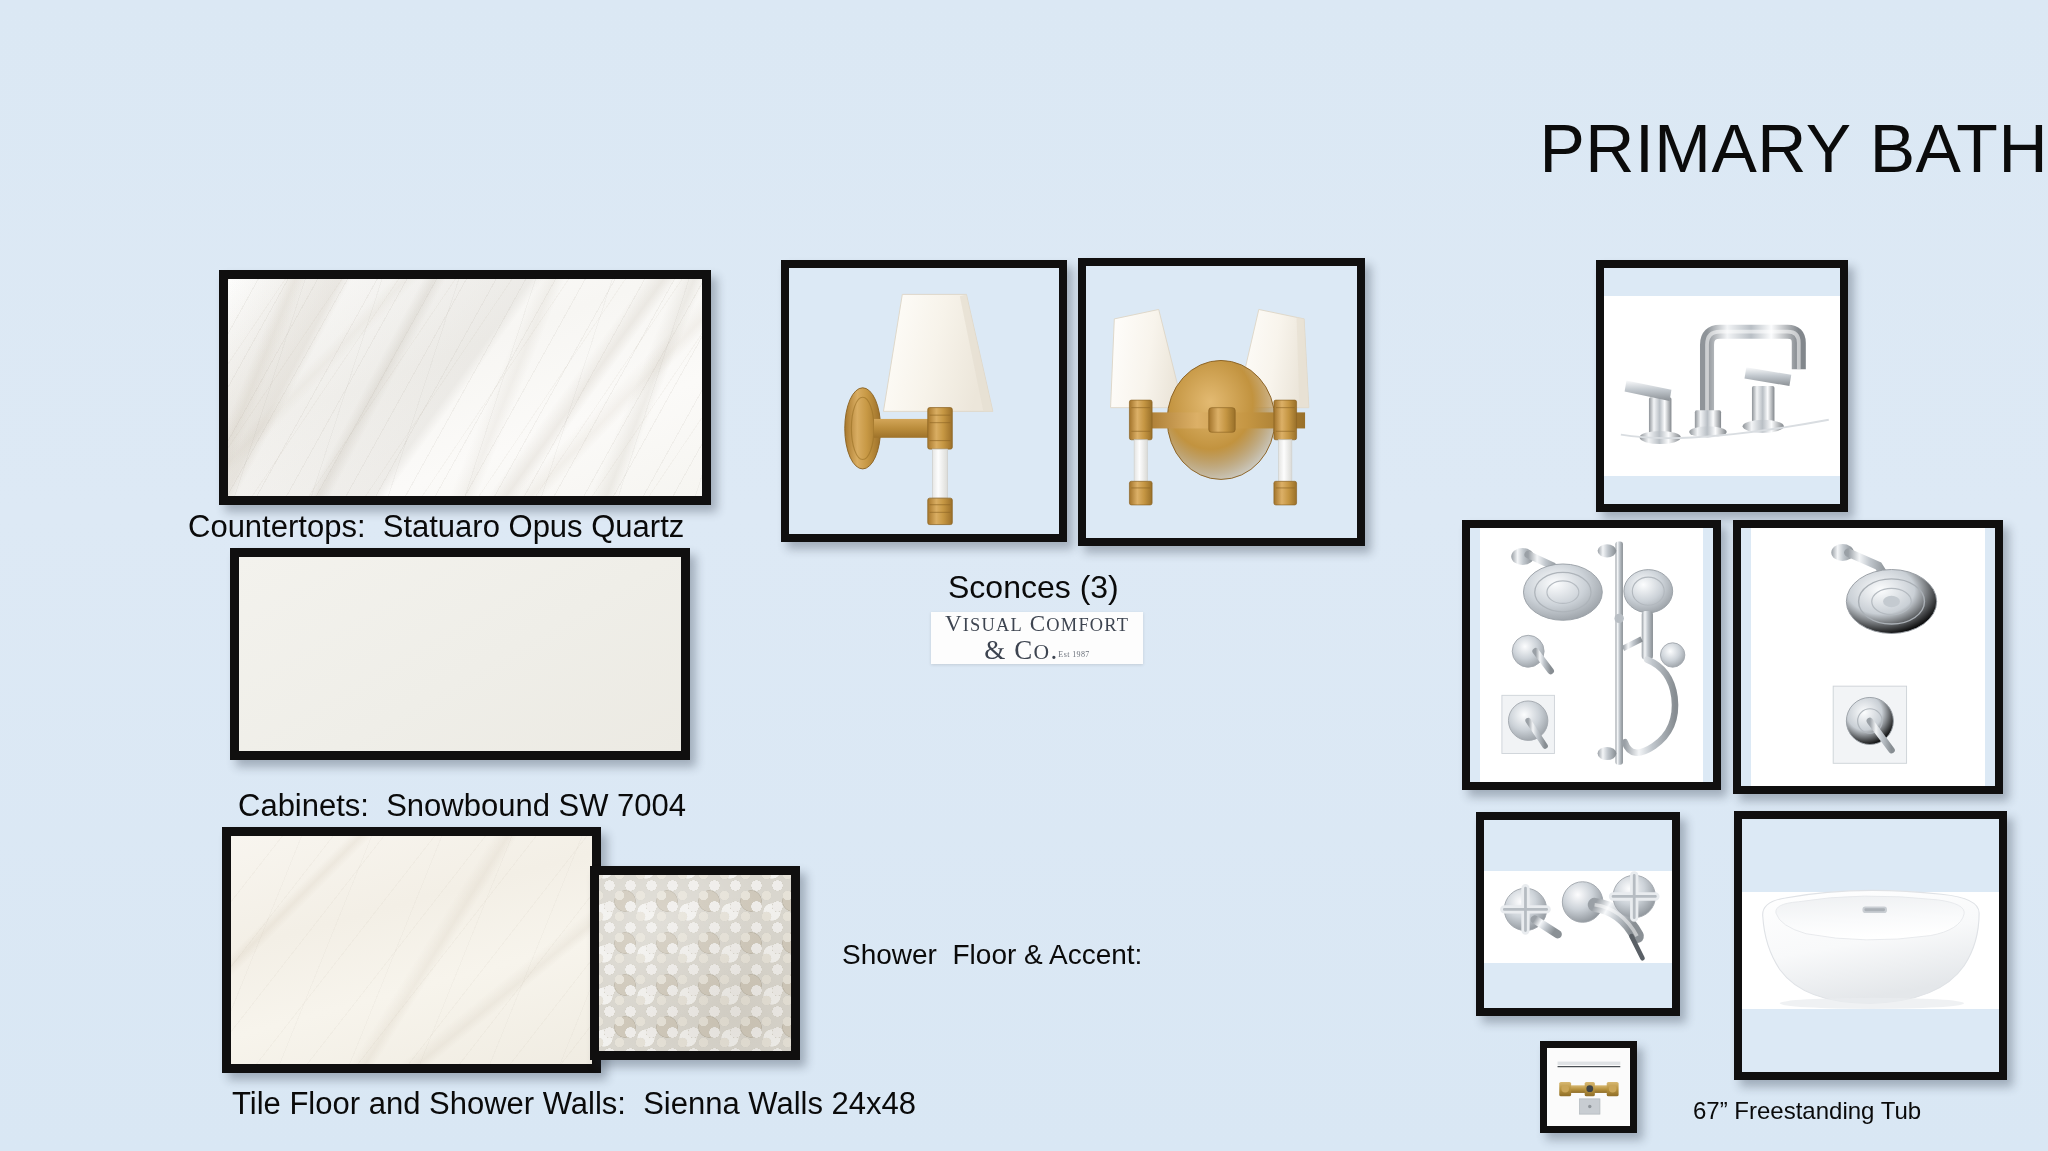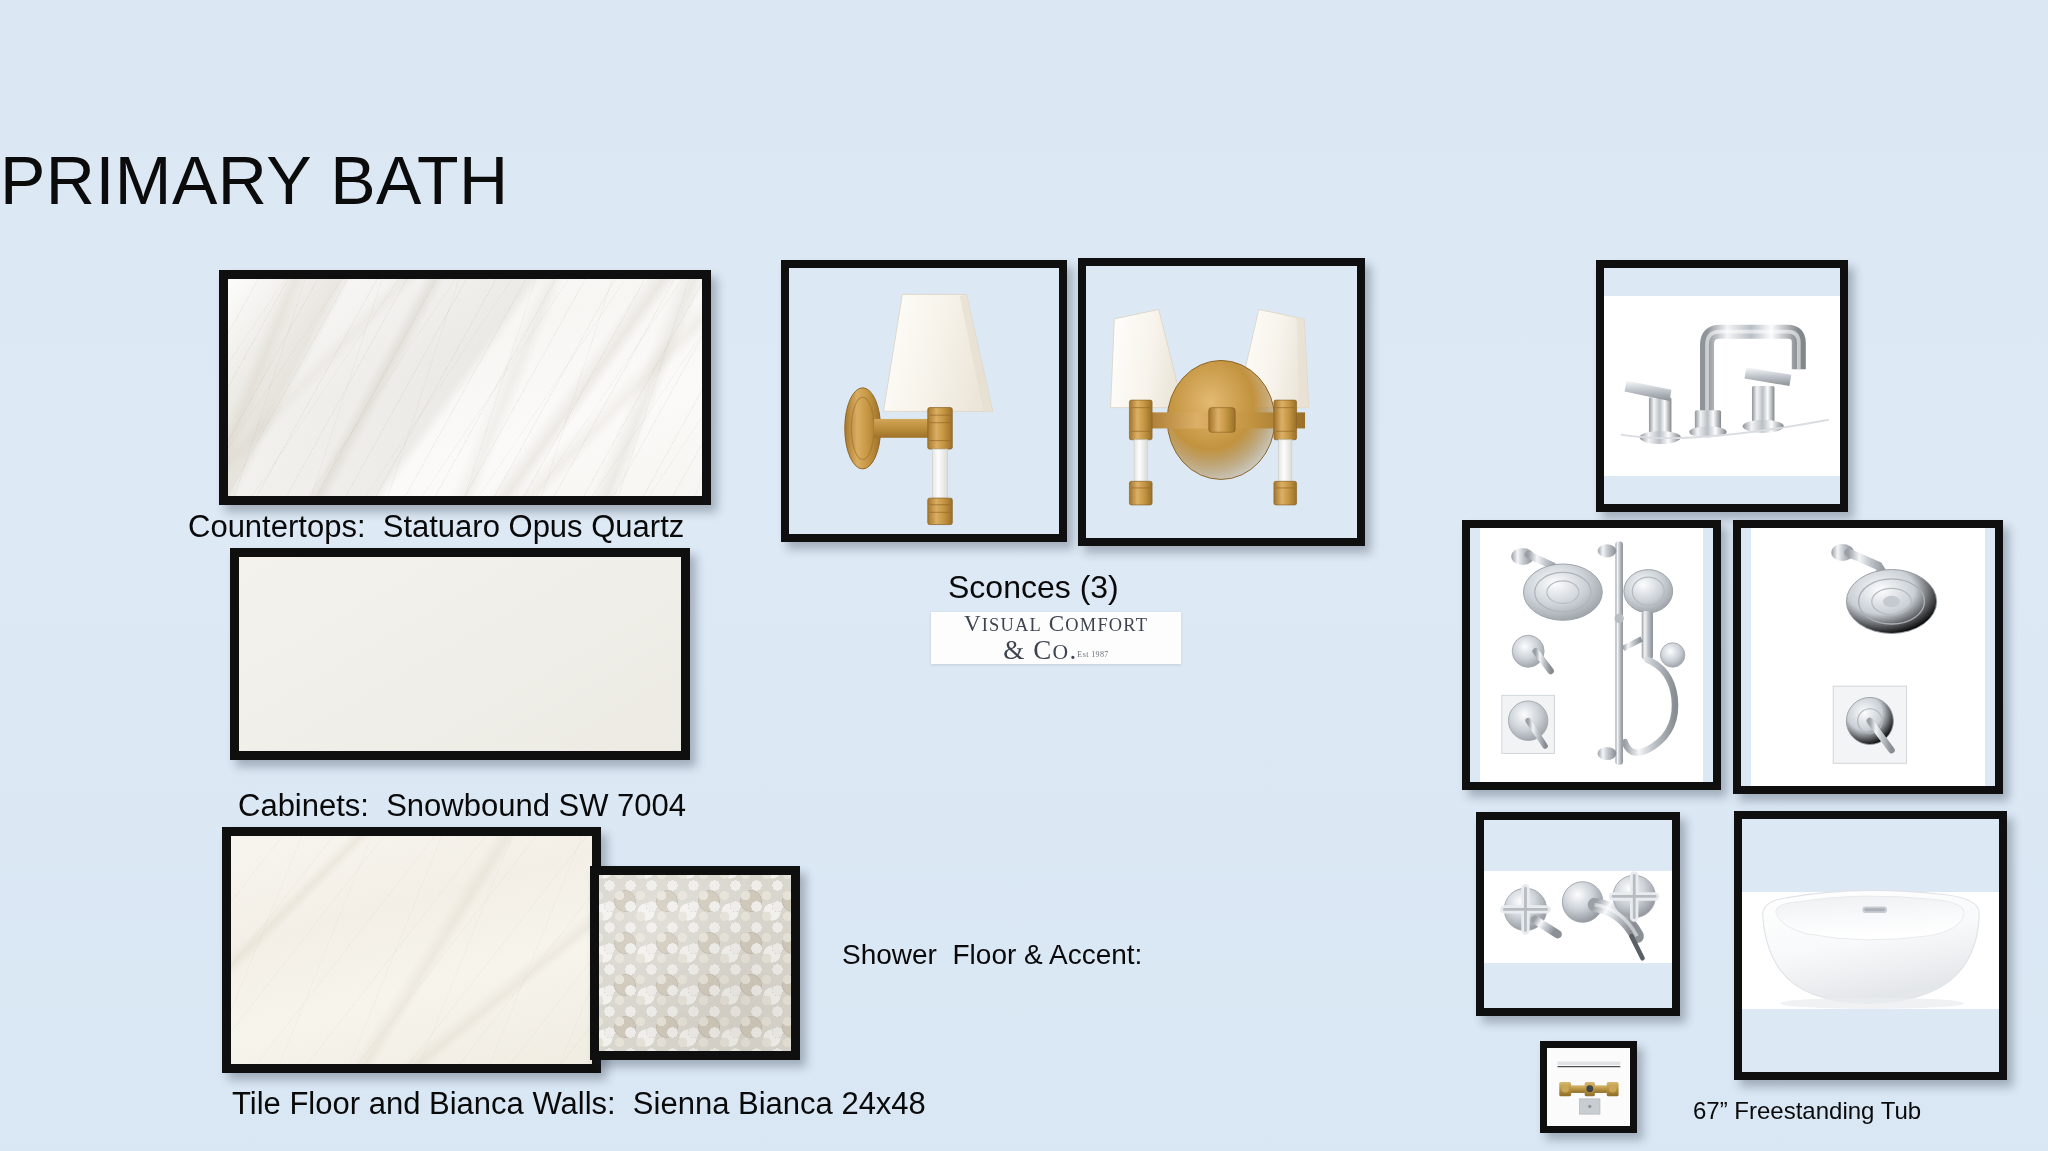--- a/index.html
+++ b/index.html
@@ -17,27 +17,26 @@
   #board {
     position: absolute;
     inset: 0;
     background: linear-gradient(180deg, #dbe8f4 0%, #dde9f5 45%, #d9e7f4 100%);
   }
   .abs { position: absolute; }
 
   
   #title {
     left: 0; right: 0; top: 114px;
-    text-align: left;
+    text-align: right;
     font-size: 68px;
     font-weight: 400;
     letter-spacing: 0.5px;
     color: #0b0b0b;
     line-height: 1;
-    margin-top: 32px;
   }
 
   
   .frame {
     box-sizing: border-box;
     border: 8px solid #100f0f;
     background: #ffffff;
     box-shadow: 6px 7px 9px rgba(30,40,55,0.30);
     overflow: hidden;
   }
@@ -201,21 +200,21 @@
   <div class="abs label" style="left:238px; top:787px;">Cabinets:  Snowbound SW 7004</div>
 
   <div class="abs frame thick" style="left:222px; top:827px; width:379px; height:246px;">
     <div class="fill tile-sienna"></div>
   </div>
 
   <div class="abs frame thick" style="left:590px; top:866px; width:210px; height:194px;">
     <div class="fill mosaic"></div>
   </div>
 
-  <div class="abs label" style="left:232px; top:1085px;">Tile Floor and Bianca Walls:  Sienna Bianca 24x48</div>
+  <div class="abs label" style="left:232px; top:1085px;">Tile Floor and Shower Walls:  Sienna Walls 24x48</div>
 
   <div class="abs frame" style="left:781px; top:260px; width:286px; height:282px;">
     <div class="pic" style="background:#dce9f5;">
       <svg viewBox="0 0 286 282" width="100%" height="100%" preserveAspectRatio="xMidYMid meet">
         <defs>
           <linearGradient id="brass1" x1="0" y1="0" x2="1" y2="0">
             <stop offset="0%" stop-color="#a8782c"></stop>
             <stop offset="35%" stop-color="#d9ad62"></stop>
             <stop offset="62%" stop-color="#c79844"></stop>
             <stop offset="100%" stop-color="#9c7029"></stop>
@@ -309,21 +308,21 @@
         <line x1="201" y1="175" x2="221" y2="175" stroke="#8d6524" stroke-width="1" opacity="0.7"></line>
         <rect x="204" y="184" width="14" height="44" fill="url(#glass2)" stroke="#cfcfcb" stroke-width="0.7"></rect>
         <rect x="199" y="228" width="24" height="25" rx="2" fill="url(#brass2)" stroke="#8a6122" stroke-width="0.7"></rect>
         <line x1="201" y1="235" x2="221" y2="235" stroke="#8d6524" stroke-width="1" opacity="0.7"></line>
       </svg>
     </div>
   </div>
 
   <div class="abs label" style="left:948px; top:568px; font-size:32px;">Sconces (3)</div>
 
-  <div class="abs" id="vc-logo" style="left:931px; top:612px; width:250px; height:52px;">
+  <div class="abs" id="vc-logo" style="left:931px; top:612px; width:212px; height:52px;">
     <div id="vc-line1">
       <span>V</span><span class="sc">ISUAL</span>
       <span>C</span><span class="sc">OMFORT</span>
     </div>
     <div id="vc-line2">
       <span>
         <span>&amp; C</span><span class="sc">O</span><span>.</span>
       </span>
       <span id="vc-est">Est 1987</span>
     </div>

